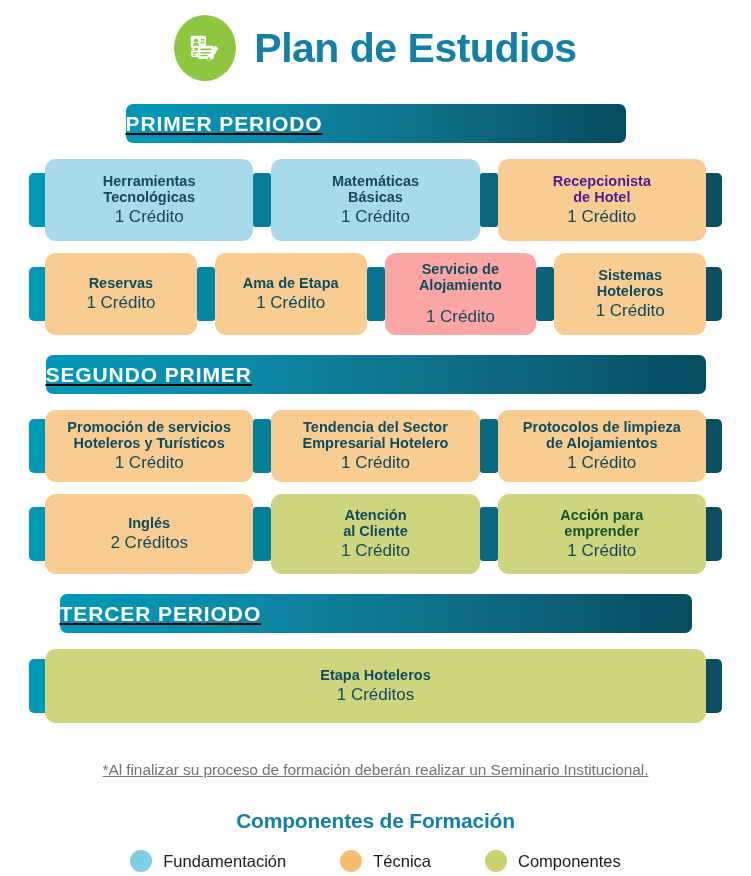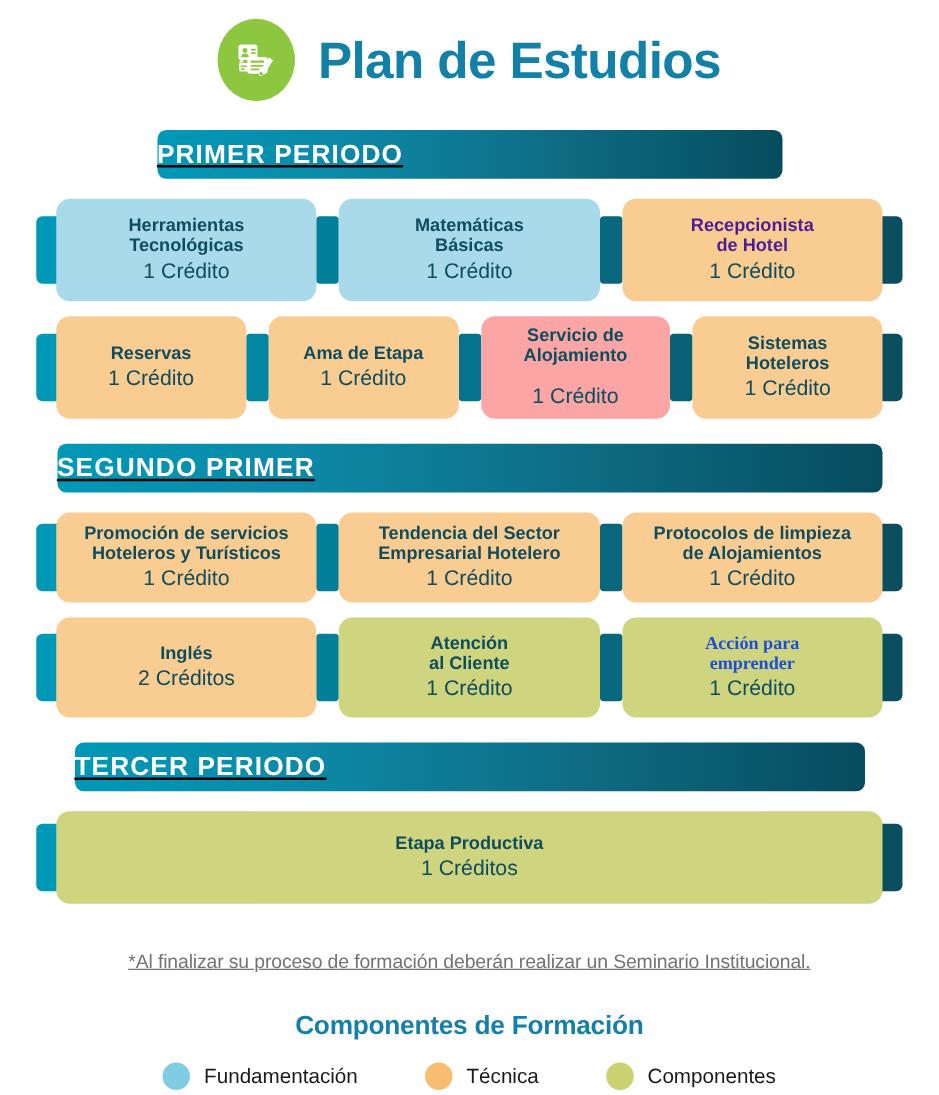--- a/index.html
+++ b/index.html
@@ -310,34 +310,34 @@
           <div class="gap-bar" style="background: rgb(3, 127, 154);"></div>
         </div>
         <div class="course-card" style="background: rgb(207, 212, 127);">
           <div class="card-name" style="color: rgb(14, 76, 94);">Atención<br>al Cliente</div>
           <div class="card-credits" style="color: rgb(14, 76, 94);">1 Crédito</div>
         </div>
         <div class="gap">
           <div class="gap-bar" style="background: rgb(7, 103, 125);"></div>
         </div>
         <div class="course-card" style="background: rgb(207, 212, 127);">
-          <div class="card-name" style="color: #1d4ed8; font-family: Liberation Serif, serif;">Acción para<br>emprender</div>
+          <div class="card-name" style="color: #14532d;">Acción para<br>emprender</div>
           <div class="card-credits" style="color: rgb(14, 76, 94);">1 Crédito</div>
         </div>
       </div>
       <div class="spacer-20"></div>
       <div class="period-band" style="width: 632px;">
         <div class="period-band-label">TERCER PERIODO</div>
       </div>
       <div class="spacer-16"></div>
       <div class="course-row" style="height: 74px;">
         <div class="connector left" style="background: rgb(0, 152, 183);"></div>
         <div class="connector right" style="background: rgb(10, 78, 96);"></div>
         <div class="course-card" style="background: rgb(207, 212, 127);">
-          <div class="card-name" style="color: rgb(14, 76, 94);">Etapa Productiva</div>
+          <div class="card-name" style="color: rgb(14, 76, 94);">Etapa Hoteleros</div>
           <div class="card-credits" style="color: rgb(14, 76, 94);">1 Créditos</div>
         </div>
       </div>
     </div>
 
   <div class="footnote">*Al finalizar su proceso de formación deberán realizar un Seminario Institucional.</div>
 
   <div class="legend-title">Componentes de Formación</div>
   <div class="legend-items" id="legend-items">
       <div class="legend-item">

